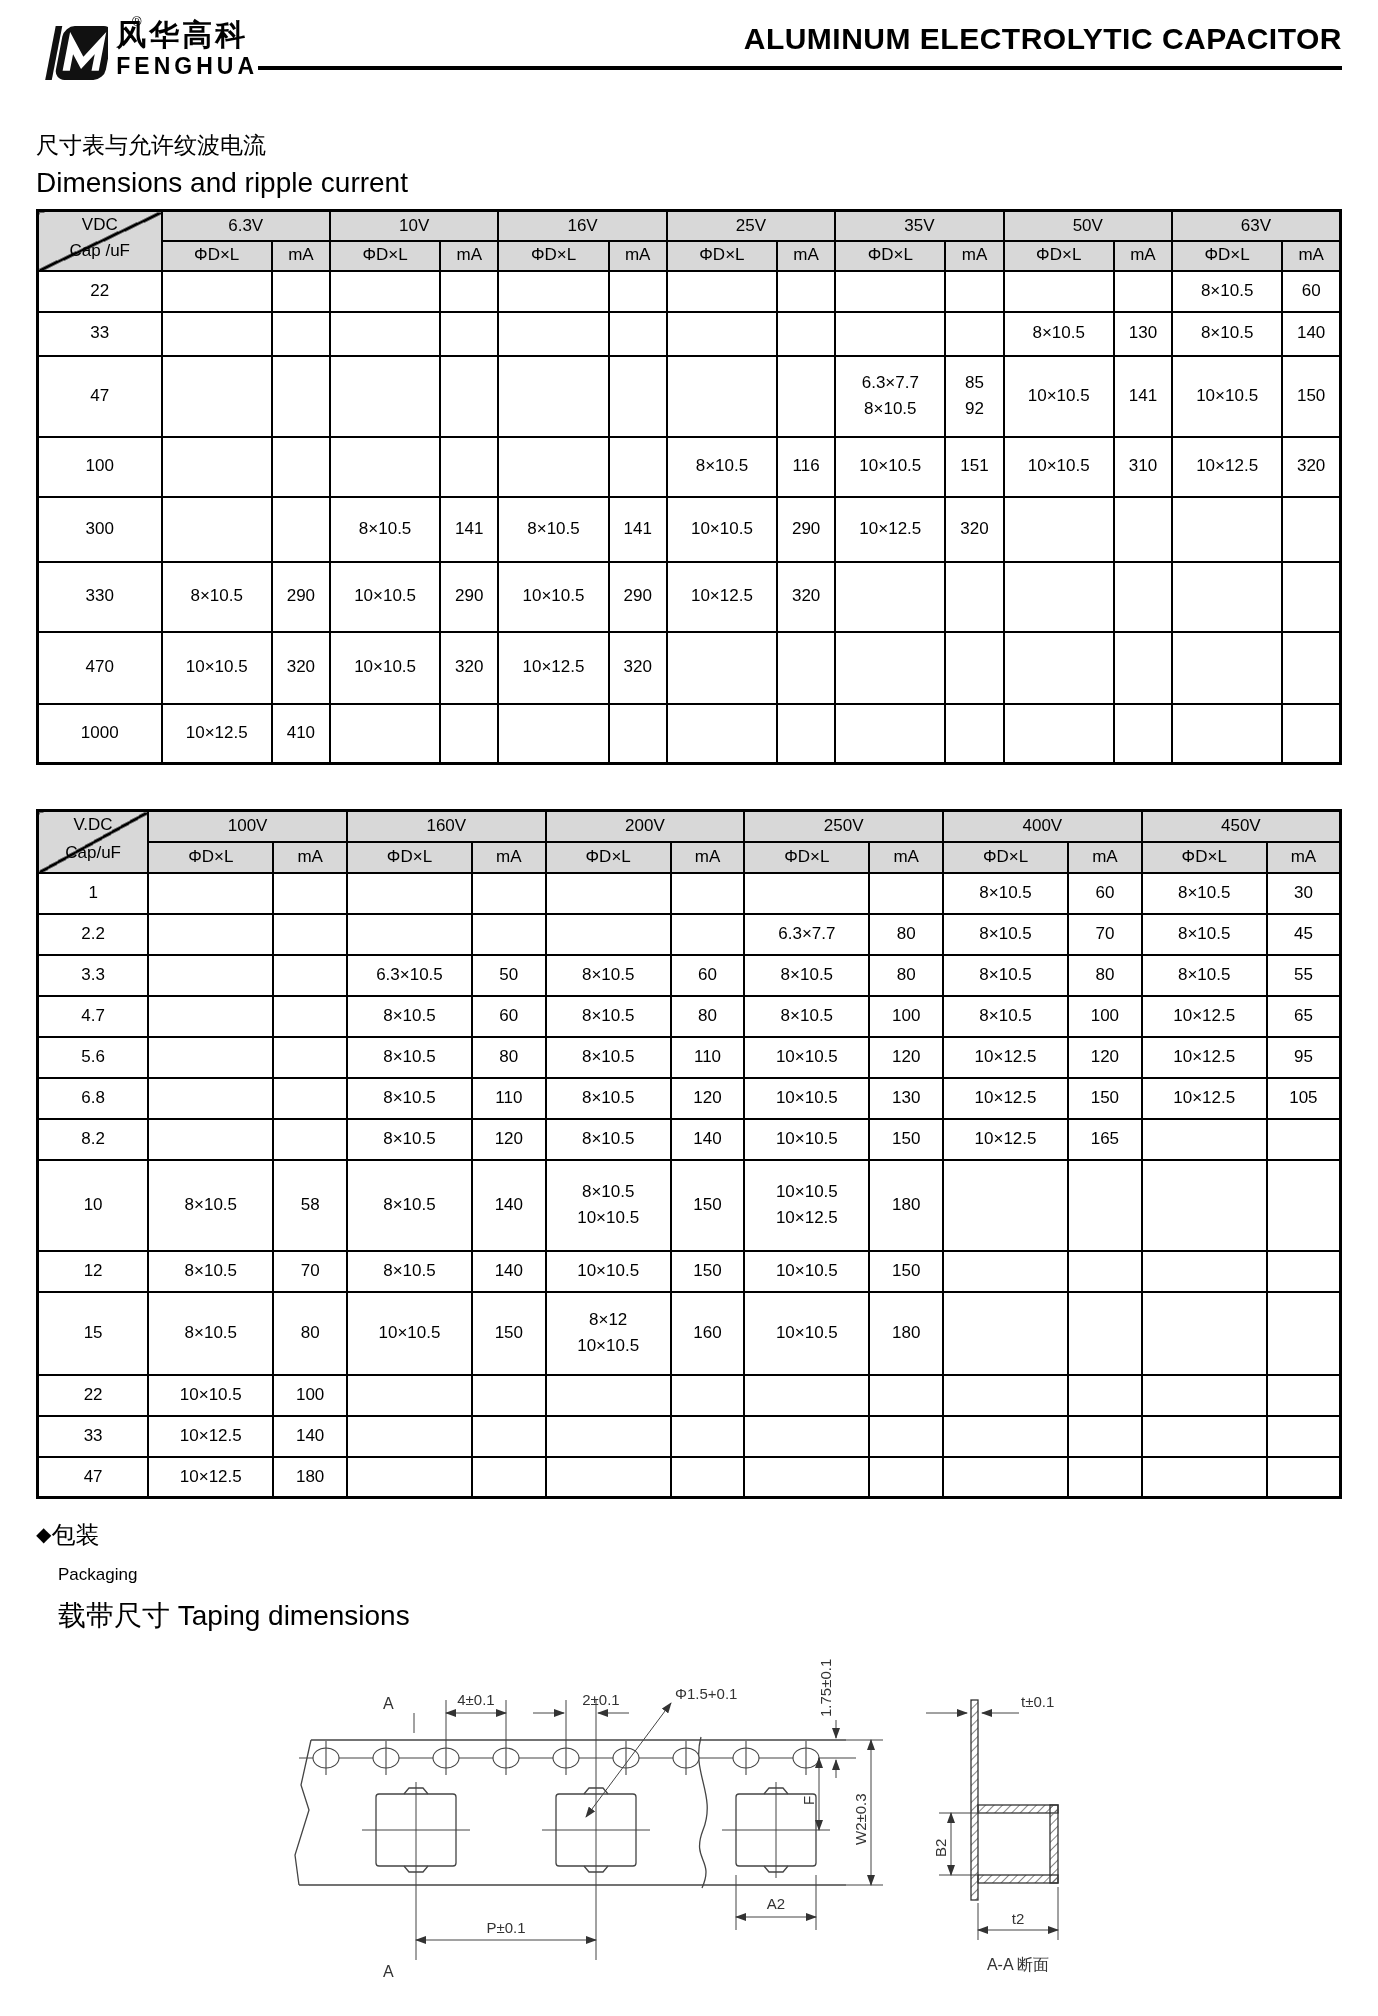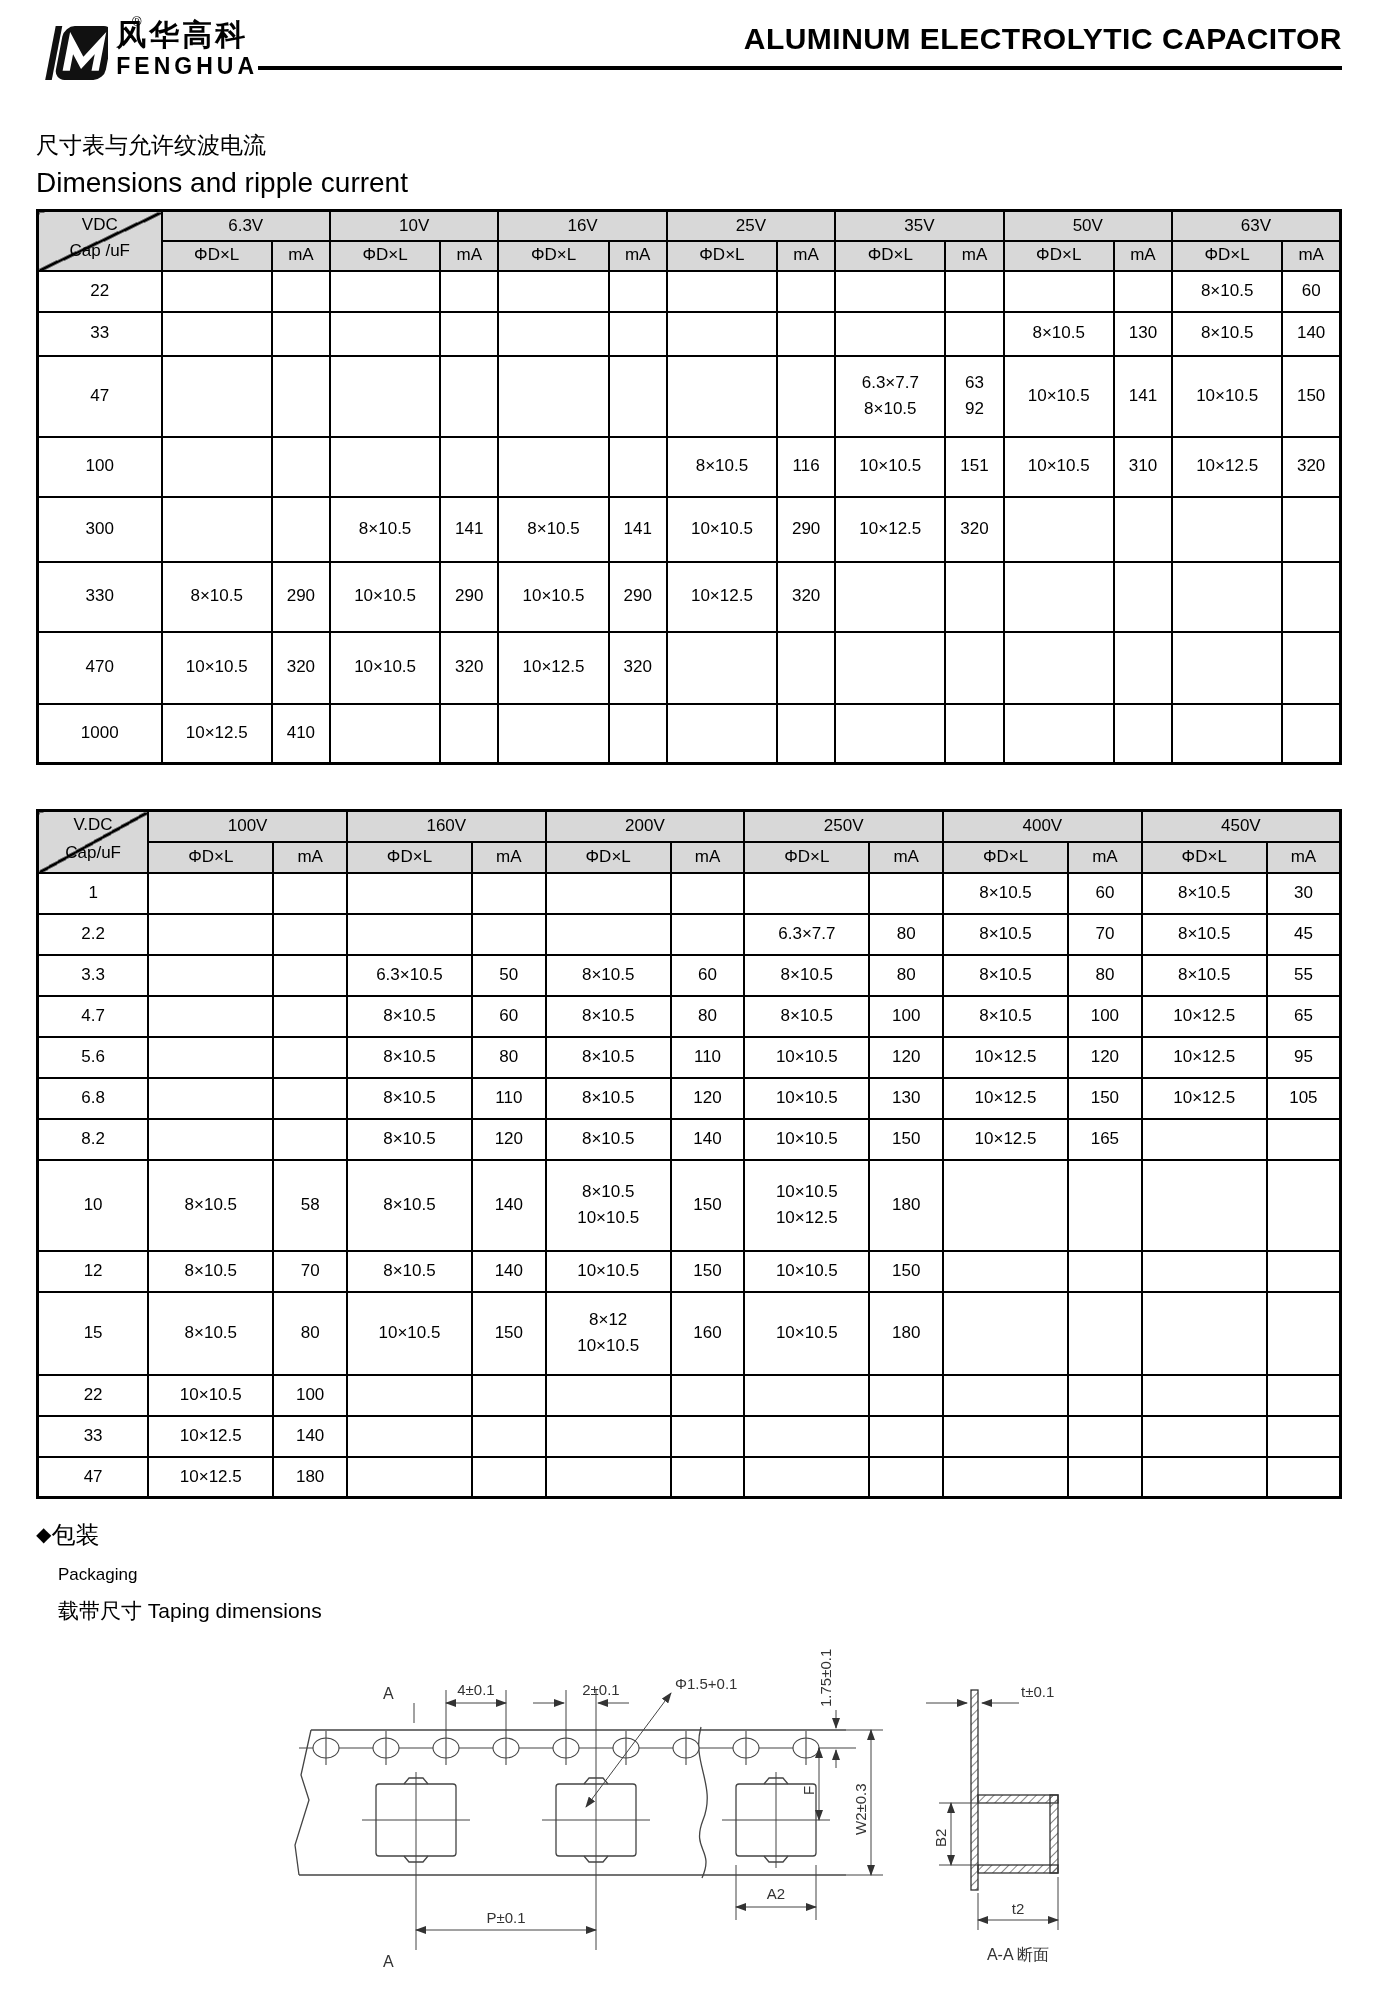--- a/index.html
+++ b/index.html
@@ -51,21 +51,21 @@
   #t1 tbody tr:nth-child(8){height:60px}
   #t2 tbody tr{height:41px}
   #t2 tbody tr:nth-child(8){height:91px}
   #t2 tbody tr:nth-child(10){height:83px}
 
   
   .pack{margin-top:20px;}
   .pack-line1{font-size:24px;}
   .pack-line1 .diamond{font-size:20px;vertical-align:2px;}
   .pack-line2{font-size:17px;margin:14px 0 0 22px;}
-  .pack-line3{font-size:21px;margin:12px 0 0 22px;}
+  .pack-line3{font-size:28px;margin:12px 0 0 22px;}
 
   
   .drawing{margin:10px 0 0 235px;}
   svg text{font-family:"Liberation Sans","DejaVu Sans",sans-serif;fill:#333;}
 </style>
 </head>
 <body>
 
 <div class="page">
 
@@ -180,21 +180,21 @@
           <td></td>
           <td></td>
           <td></td>
           <td></td>
           <td></td>
           <td></td>
           <td></td>
           <td></td>
           <td>6.3×7.7
 8×10.5</td>
-          <td>63
+          <td>85
 92</td>
           <td>10×10.5</td>
           <td>141</td>
           <td>10×10.5</td>
           <td>150</td>
         </tr>
         <tr>
           <td class="cap">100</td>
           <td></td>
           <td></td>

